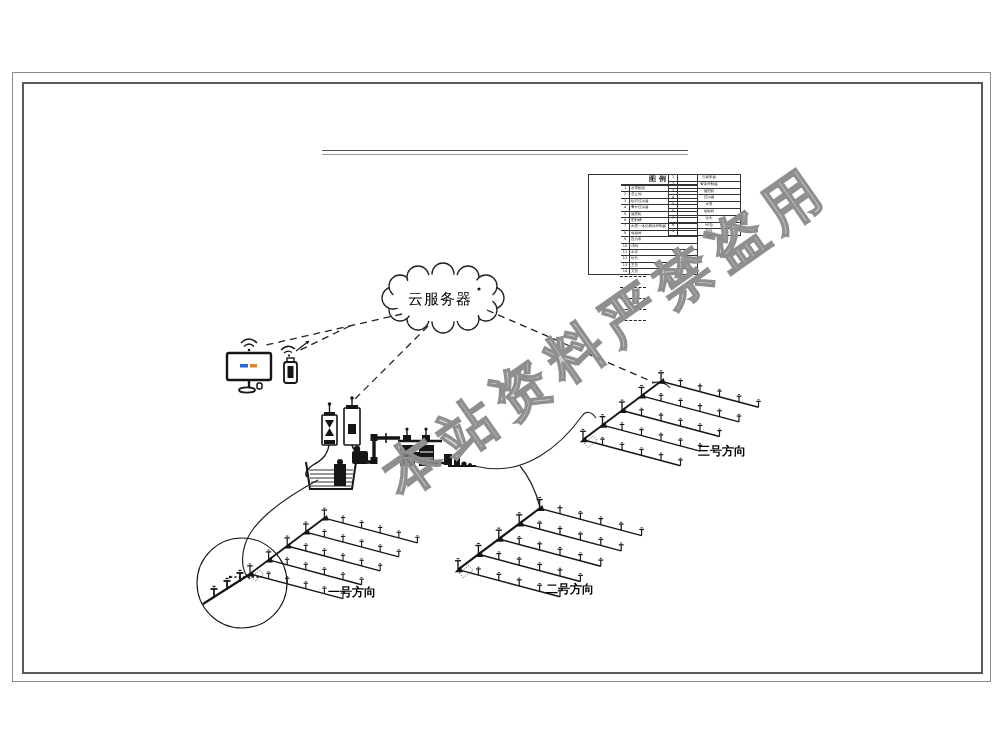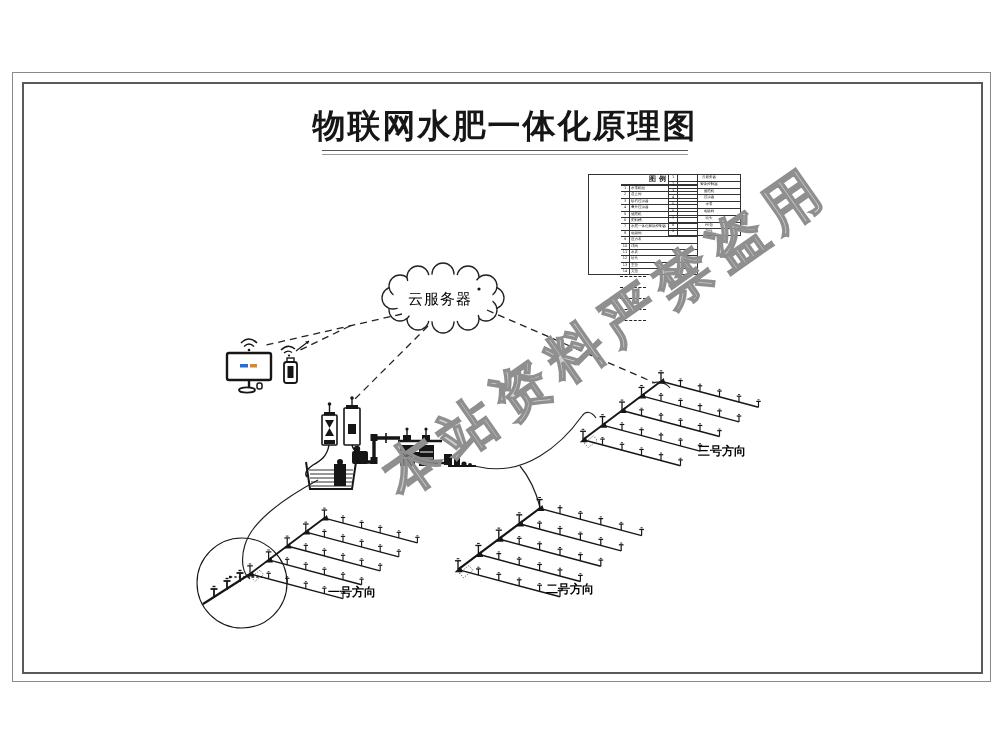--- a/index.html
+++ b/index.html
@@ -39,21 +39,20 @@
   .fieldlabel{font-size:12px;font-weight:700;}
 </style>
 </head>
 <body>
 
 <div id="canvas">
 
   <div class="abs frame-outer"></div>
   <div class="abs frame-inner"></div>
 
-  <div class="abs title">物联网水肥一体化原理图</div>
   <div class="abs title-rule"></div>
 
   <div class="abs tbl" id="tbl1">
     <div class="hd">图例</div>
     <div class="trow">
         <span class="no">1</span>
         <span class="lb">水泵机组</span>
       </div>
     <div class="trow">
         <span class="no">2</span>

